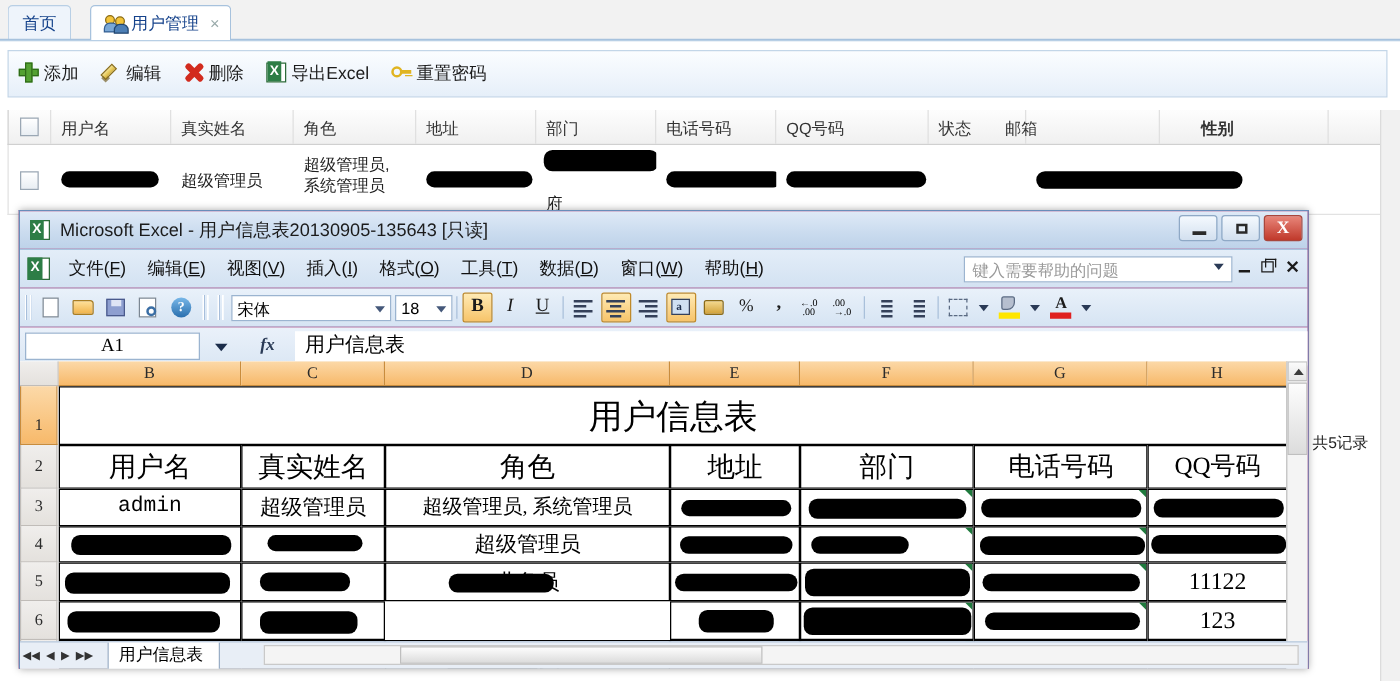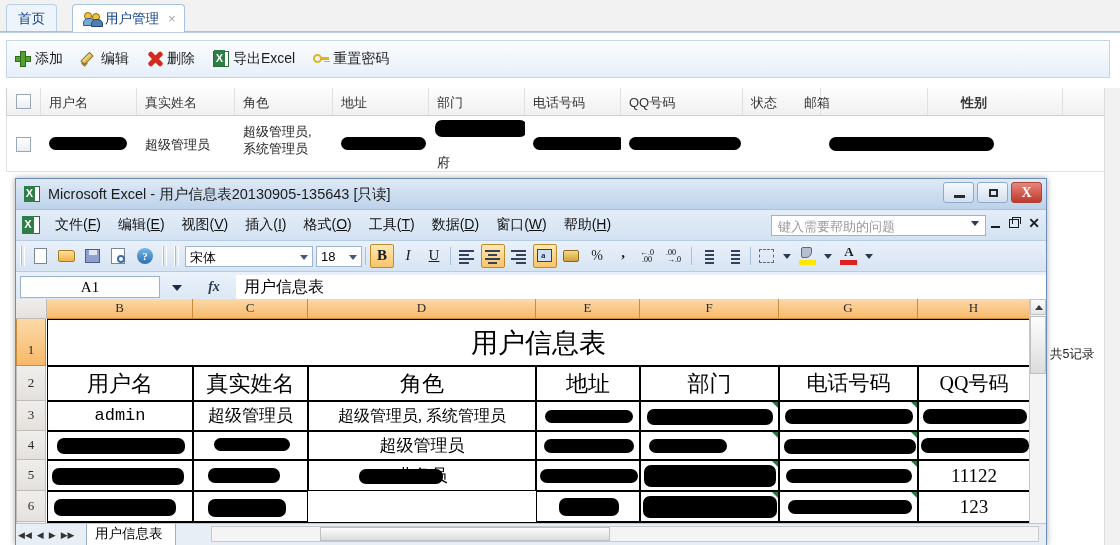--- a/index.html
+++ b/index.html
@@ -26,21 +26,21 @@
   .users-ico{width:17px;height:13px;position:relative;display:inline-block;}
   .users-ico i{position:absolute;border-radius:50%;display:block;}
   .users-ico .h1{width:6px;height:6px;background:#f3c43a;border:1px solid #8a6a10;left:0;top:0;}
   .users-ico .b1{width:10px;height:6px;border-radius:5px 5px 0 0;background:#7aa8d6;border:1px solid #335e92;left:-1px;top:6px;}
   .users-ico .h2{width:6px;height:6px;background:#f3c43a;border:1px solid #8a6a10;left:8px;top:1px;}
   .users-ico .b2{width:10px;height:6px;border-radius:5px 5px 0 0;background:#4d7fb5;border:1px solid #22466f;left:7px;top:7px;}
 
   .toolbar{position:absolute;left:6px;top:40px;width:1104px;height:38px;box-sizing:border-box;
     background:linear-gradient(#fbfdff,#e6eff9);border:1px solid #c3d6e8;
     display:flex;align-items:center;padding-left:8px;gap:18px;}
-  .tbtn{display:flex;align-items:center;gap:4px;font-size:14px;color:#1c1c1c;cursor:default;}
+  .tbtn{display:flex;gap:4px;font-size:14px;color:#1c1c1c;cursor:default;}
   .ic{width:16px;height:16px;position:relative;display:inline-block;flex:none;}
   
   .ic-plus:before,.ic-plus:after{content:"";position:absolute;background:#54a132;border:1px solid #2f6b18;box-sizing:border-box;}
   .ic-plus:before{left:0;top:5px;width:16px;height:6px;}
   .ic-plus:after{left:5px;top:0;width:6px;height:16px;}
   
   .ic-pencil:before{content:"";position:absolute;left:1px;top:10px;width:5px;height:5px;background:#9b8f6a;
     transform:rotate(45deg);}
   .ic-pencil:after{content:"";position:absolute;left:3px;top:1px;width:6px;height:13px;
     background:linear-gradient(90deg,#f5e28a,#d8b43c);border:1px solid #8a6e1a;
@@ -67,21 +67,21 @@
     border-right:1px solid #e0e0e0;padding:6px 8px 0 8px;font-size:13px;color:#222;
     line-height:17px;overflow:hidden;}
   .grid-head .gcell{color:#333;}
   .chk{width:13px;height:13px;border:1px solid #9aa7b4;background:linear-gradient(#fff,#e9eef3);display:inline-block;}
   .redact{background:#000;border-radius:7px;display:inline-block;}
   .rside{position:absolute;right:0;top:88px;width:1px;height:457px;background:#dcdcdc;}
   .recnum{position:absolute;left:1048px;top:345px;font-size:12.5px;color:#222;background:#fff;padding:1px 2px;}
   .appscroll{position:absolute;left:1104px;top:88px;width:16px;height:457px;background:#f1f1f1;border-left:1px solid #dcdcdc;}
 
   
-  #excel{position:absolute;left:15px;top:178px;width:1032px;height:367px;
+  #excel{position:absolute;left:15px;top:168px;width:1032px;height:367px;
     background:#be185d;border:1px solid #6a8dba;border-bottom:none;
     box-shadow:0 0 6px rgba(0,0,0,.35);box-sizing:border-box;}
 
   .xtitle{height:30px;position:relative;
     background:linear-gradient(#dfeaf7,#cbdcef 55%,#bdd2e9);border-bottom:1px solid #a9c2de;}
   .xtitle .txt{position:absolute;left:32px;top:6px;font-size:14.5px;color:#1b1b1b;white-space:nowrap;}
   .xlogo{position:absolute;left:8px;top:7px;width:16px;height:16px;background:#fff;border:1px solid #2b6a39;box-sizing:border-box;}
   .xlogo:before{content:"X";position:absolute;left:-1px;top:-1px;width:11px;height:16px;background:#2d7d46;
     color:#fff;font:bold 11px/15px "Liberation Sans",sans-serif;text-align:center;}
   .wbtns{position:absolute;right:4px;top:3px;display:flex;gap:3px;}

